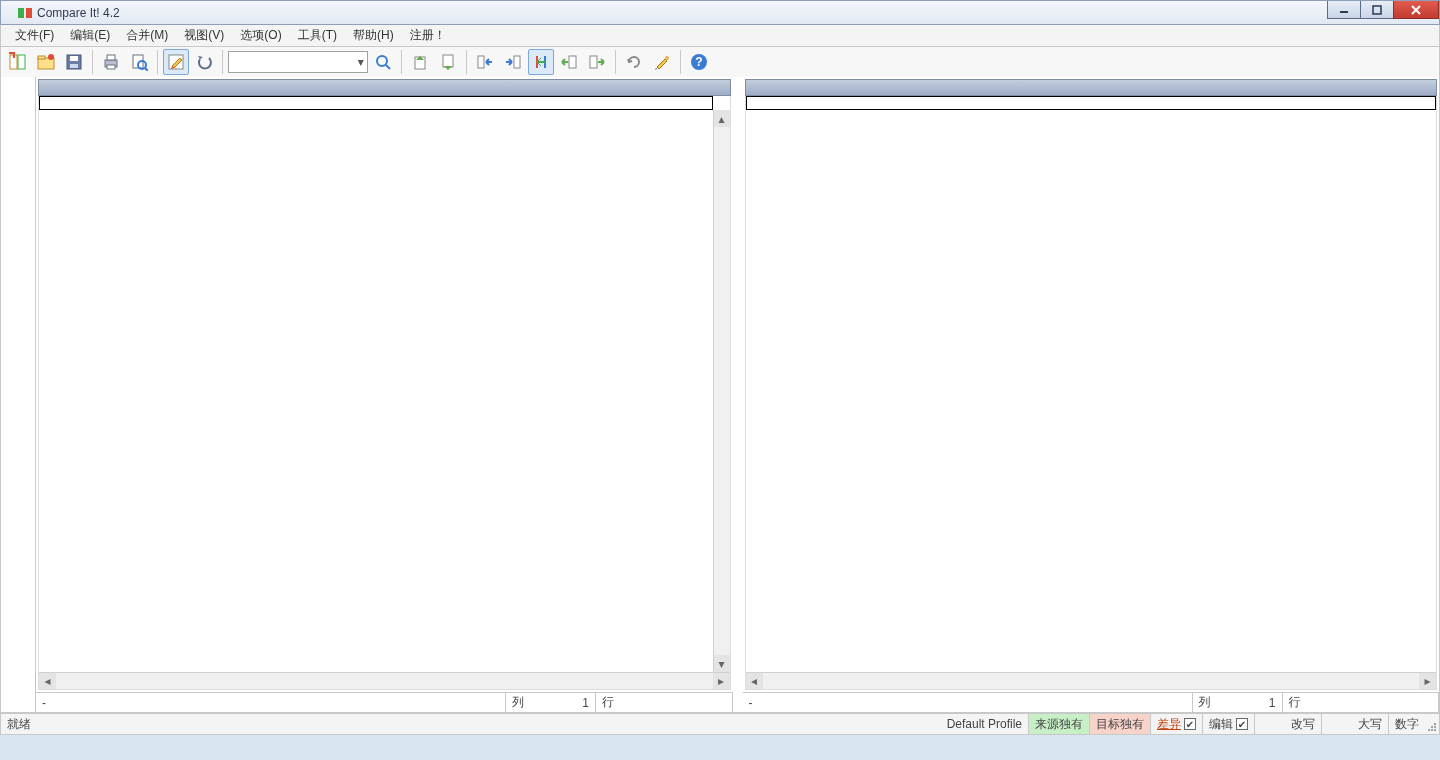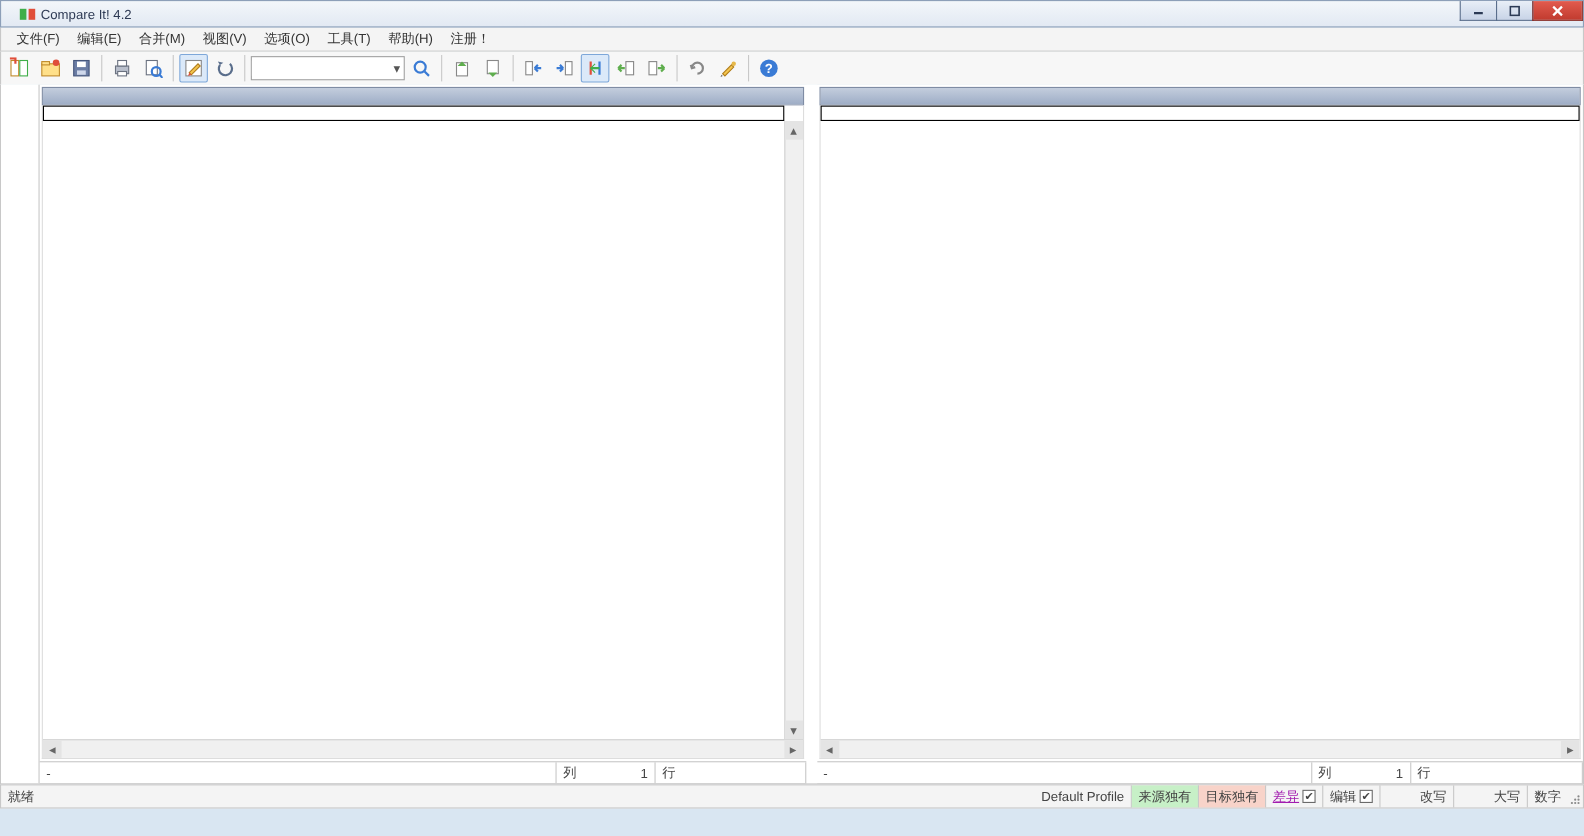--- a/index.html
+++ b/index.html
@@ -42,21 +42,21 @@
   .pane-info { height:20px; border-top:1px solid #c8c8c8; display:flex; align-items:center; font-size:12px; color:#444; }
   .pane-info .cell { border-right:1px solid #c8c8c8; height:100%; display:flex; align-items:center; padding:0 6px; }
   .pane-sep { width:10px; background:#fff; }
 
   
   .status-bar { height:22px; background:#f4f4f4; border:1px solid #c8c8c8; border-top:1px solid #c8c8c8; display:flex; align-items:center; }
   .status-bar .status-cell { height:100%; display:flex; align-items:center; padding:0 6px; border-right:1px solid #c8c8c8; color:#444; }
   .status-bar .spacer { flex:1; }
   .src-only { background:#c7f0c7; color:#176b17; }
   .tgt-only { background:#f8d3c9; color:#b23b1e; }
-  .diff { color:#a21caf; text-decoration:underline; }
+  .diff { color:#c2410c; text-decoration:underline; }
   .disabled { color:#a8a8a8;margin-left:30px; }
   .chk { width:12px; height:12px; border:1px solid #6a6a6a; background:#fff; display:inline-flex; align-items:center; justify-content:center; margin-left:3px; font-size:10px; }
 
   .grip { width:14px; height:100%; display:flex; align-items:flex-end; justify-content:flex-end; padding:2px; }
   .grip svg { display:block; }
 </style>
 </head>
 <body>
 
 <div class="title-bar">

